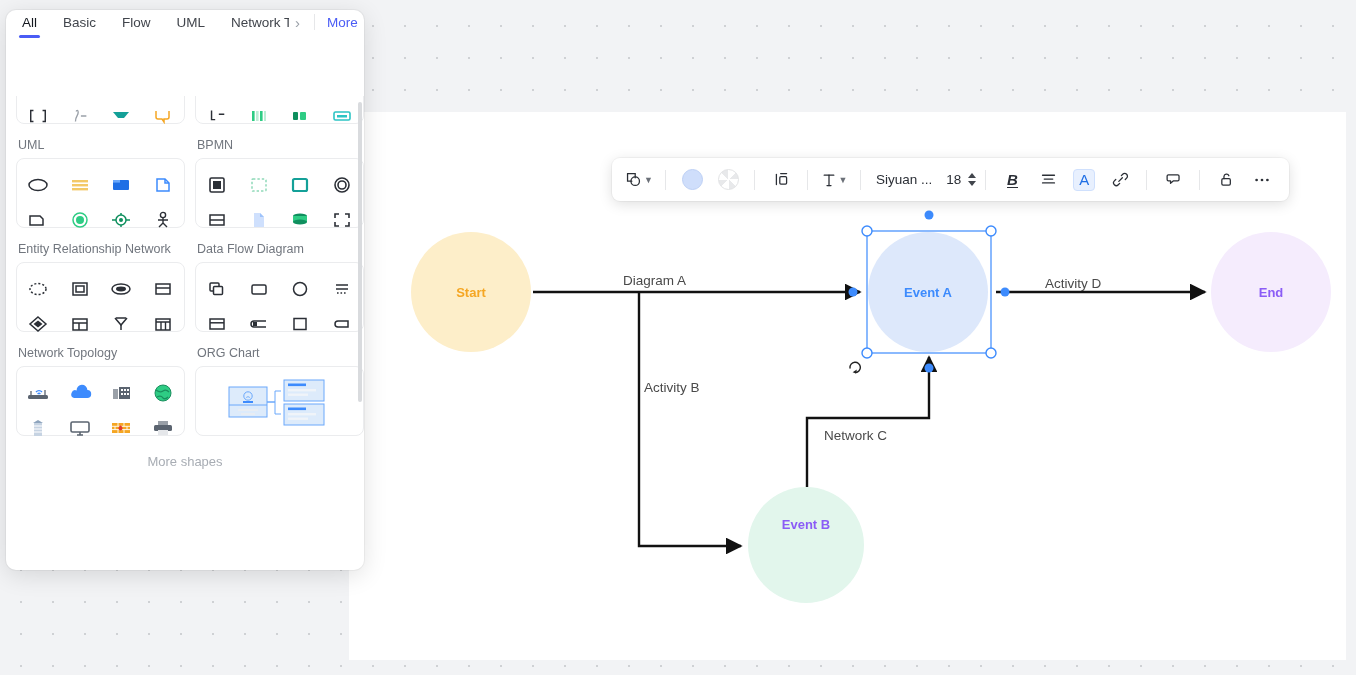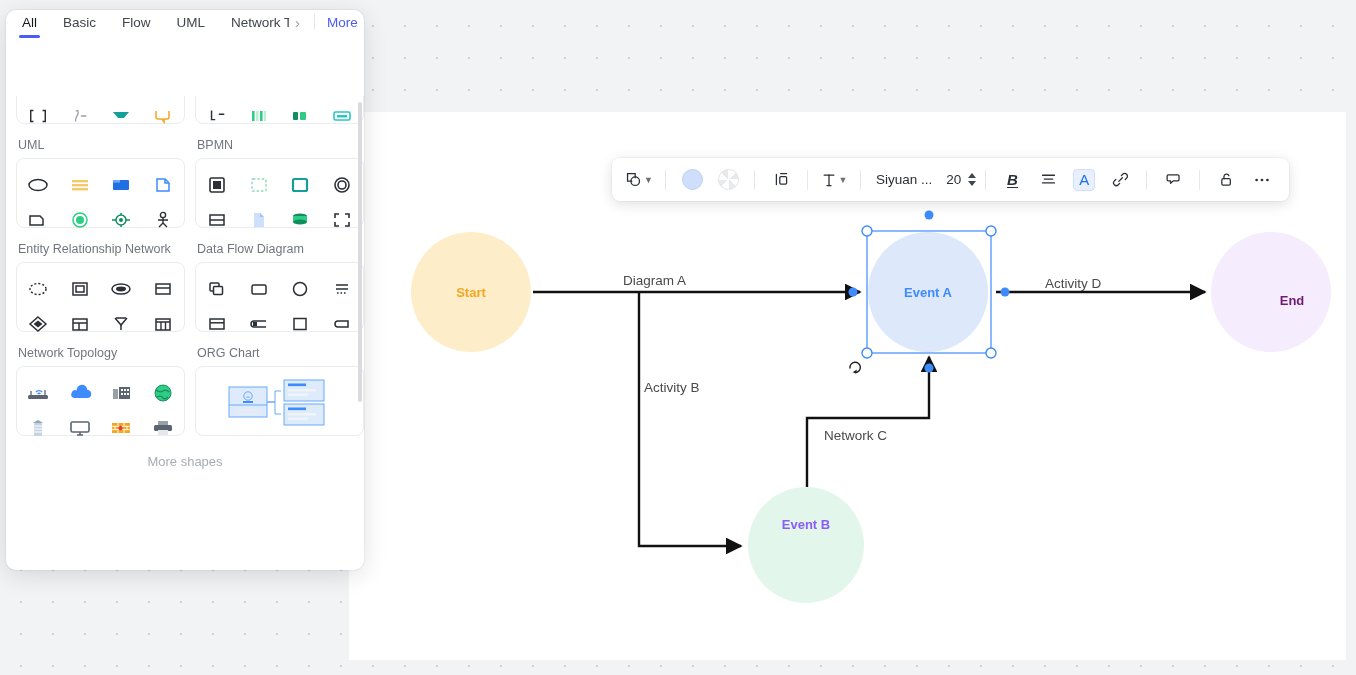--- a/index.html
+++ b/index.html
@@ -202,21 +202,21 @@
 
       <g transform="translate(848,360)">
         <path d="M 2 8 A 5.2 5.2 0 1 1 7.5 12.6" fill="none" stroke="#222" stroke-width="1.4" stroke-linecap="round"></path>
         <path d="M 8.8 9.4 L 8.2 13.4 L 4.6 12.2 z" fill="#222"></path>
       </g>
     </g>
   </svg>
 
   <div class="node-label" style="left:471px; top:292px; color:#f5a623;">Start</div>
   <div class="node-label" style="left:928px; top:292px; color:#3d8bfd;">Event A</div>
-  <div class="node-label" style="left:1271px; top:300px; color:#701a75;margin-left:21px;">End</div>
+  <div class="node-label" style="left:1271px; top:292px; color:#8b5cf6;">End</div>
   <div class="node-label" style="left:806px; top:524px; color:#8b5cf6;">Event B</div>
 
   <div class="edge-label" style="left:623px; top:273px;">Diagram A</div>
   <div class="edge-label" style="left:644px; top:380px;">Activity B</div>
   <div class="edge-label" style="left:824px; top:428px;">Network C</div>
   <div class="edge-label" style="left:1045px; top:276px;">Activity D</div>
 
   <div class="fmt-toolbar">
 
     <div class="tb-btn">
@@ -254,21 +254,21 @@
         <path d="M4 4 h12" stroke="#2b2f36" stroke-width="1.6" stroke-linecap="round"></path>
         <path d="M10 4 v13" stroke="#2b2f36" stroke-width="1.6" stroke-linecap="round"></path>
         <path d="M7.5 17 h5" stroke="#2b2f36" stroke-width="1.6" stroke-linecap="round"></path>
       </svg>
       <span class="tb-chev">▼</span>
     </div>
 
     <div class="tb-sep"></div>
 
     <div class="font-name">Siyuan ...</div>
-    <div class="font-size">20</div>
+    <div class="font-size">18</div>
     <div class="spinner">
       <i class="up"></i>
       <i class="dn"></i>
     </div>
 
     <div class="tb-sep"></div>
 
     <div class="tb-btn">
       <span style="font-weight:bold; font-style:italic; font-size:15px; border-bottom:1.5px solid #2b2f36; line-height:15px;">B</span>
     </div>

